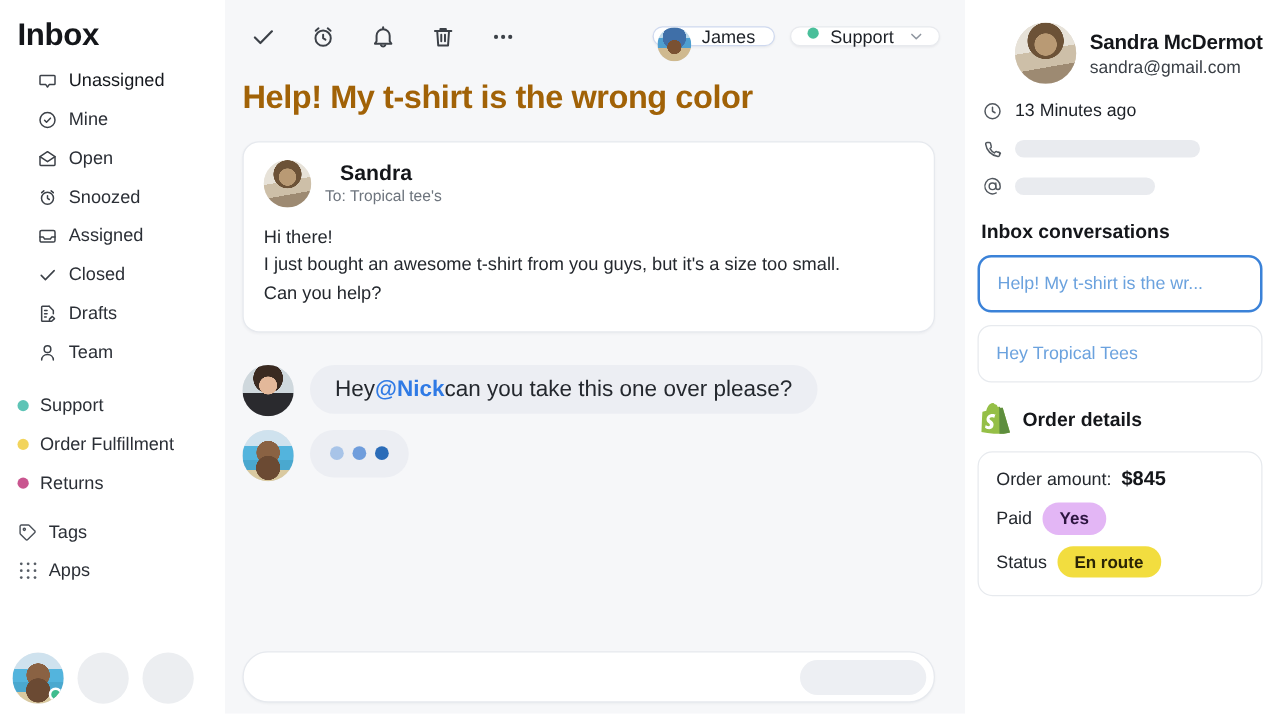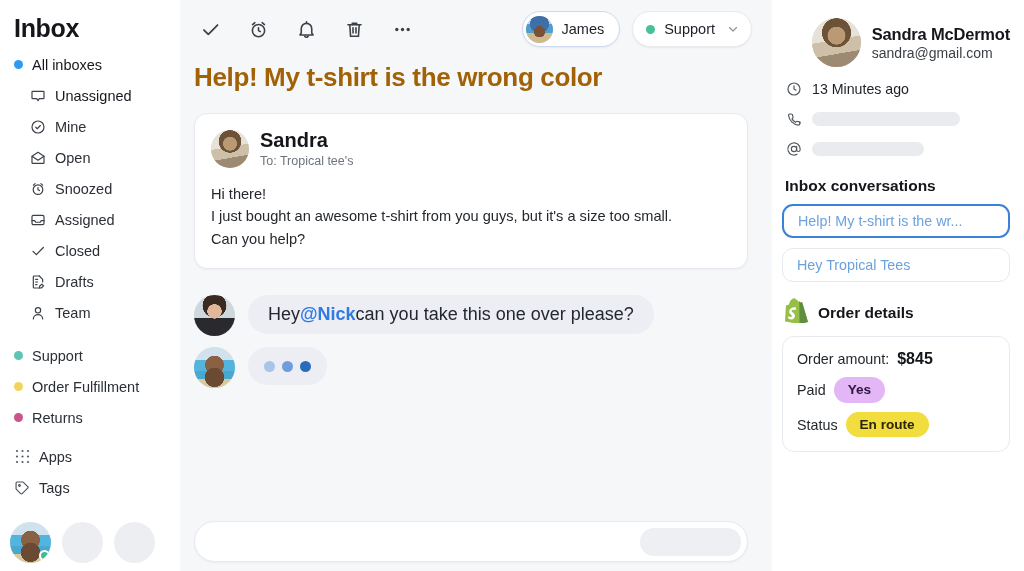--- a/index.html
+++ b/index.html
@@ -123,24 +123,24 @@
   }
   .tb-icon {
     width: 32px; height: 32px;
     display: flex; align-items: center; justify-content: center;
     margin-right: 16px;
     cursor: pointer;
     color: #3c4148;
   }
   .tb-spacer { flex: 1 1 auto; }
   .pill {
-    height: 36px;
+    height: 16px;
     border-radius: 18px;
     background: #ffffff;
-    display: flex; align-items: center;
+    display: flex; 
     padding: 0 14px 0 3px;
     gap: 8px;
     cursor: pointer;
     border: 1px solid #e8eaee;
     box-shadow: 0 1px 2px rgba(20,25,40,0.06);
   }
   .pill.assignee { border-color: #cfd9ef; padding-right: 15px; }
   .pill.team { padding: 0 11px 0 13px; gap: 9px; }
   .pill-av {
     width: 27px; height: 27px; border-radius: 50%;
@@ -163,21 +163,21 @@
   .msg-card {
     background: #ffffff;
     border: 1px solid #e6e9ee;
     border-radius: 13px;
     padding: 14px 16px 18px 16px;
     box-shadow: 0 1px 2px rgba(25,30,50,0.04);
     max-width: 560px;
   }
   .msg-head { display: flex; align-items: center; gap: 11px; margin-bottom: 12px; }
   .msg-av { width: 38px; height: 38px; border-radius: 50%; overflow:hidden; position:relative; flex:0 0 38px; background:#e8e6e0;}
-  .msg-from { font-size: 20px; font-weight: bold; color: #14161a; line-height: 1.25; }
+  .msg-from { font-size: 17px; font-weight: bold; color: #14161a; line-height: 1.25; margin-left: 12px; }
   .msg-to { font-size: 12.5px; color: #6d747d; line-height: 1.4; }
   .msg-body p { font-size: 14.6px; color: #24282e; line-height: 1.55; }
 
   .reply-row { display: flex; align-items: flex-start; gap: 13px; margin-top: 26px; }
   .reply-av { width: 41px; height: 41px; border-radius: 50%; overflow:hidden; position:relative; flex:0 0 41px; background:#dfe3e8; }
   .bubble {
     background: #eceef3;
     border-radius: 21px;
     padding: 9px 20px;
     font-size: 18px;
@@ -236,21 +236,21 @@
   .meta-text { font-size: 14.2px; color: #1d2127; font-weight: 500; }
   .meta-bar { height: 14px; border-radius: 8px; background: #e9ebef; }
   .meta-bar.w1 { width: 148px; }
   .meta-bar.w2 { width: 112px; }
 
   .sec-title {
     font-size: 15.5px; font-weight: bold; color: #14161a;
     margin: 20px 0 9px 3px;
   }
   .conv {
-    height: 34px;
+    height: 46px;
     border-radius: 11px;
     border: 1px solid #e7eaee;
     display: flex; align-items: center;
     padding: 0 14px;
     margin-bottom: 10px;
     cursor: pointer;
     background: #fff;
   }
   .conv.active { border: 2px solid #3b82d8; }
   .conv-text { font-size: 14.3px; color: #6ba2de; white-space: nowrap; overflow: hidden; }
@@ -278,24 +278,20 @@
   .tag.status { background: #f2dd3f; color: #2b2506; }
 </style>
 </head>
 <body>
 
 <div class="app">
 
   <aside class="sidebar">
     <div class="sidebar-title">Inbox</div>
 
-    <div class="nav-item">
-      <span class="dot" style="background:#2f9bf0;"></span>
-      <span class="nav-label dark">All inboxes</span>
-    </div>
 
     <div class="nav-item indent">
       <span class="ico">
         <svg width="16" height="16" viewBox="0 0 24 24" fill="none" stroke="#3c4148" stroke-width="1.8" stroke-linecap="round" stroke-linejoin="round">
             <path d="M20 5H4a1 1 0 0 0-1 1v9a1 1 0 0 0 1 1h6l2 3 2-3h6a1 1 0 0 0 1-1V6a1 1 0 0 0-1-1z"></path>
           </svg>
       </span>
       <span class="nav-label dark">Unassigned</span>
     </div>
 
@@ -380,46 +376,46 @@
     <div class="nav-item">
       <span class="dot" style="background:#f2d45c;"></span>
       <span class="nav-label">Order Fulfillment</span>
     </div>
     <div class="nav-item">
       <span class="dot" style="background:#c9558f;"></span>
       <span class="nav-label">Returns</span>
     </div>
 
     <div class="nav-gap-sm"></div>
+
+    <div class="nav-item">
+      <span class="ico">
+        <svg width="16" height="16" viewBox="0 0 24 24" fill="none" stroke="#4c525a" stroke-width="1.7" stroke-linecap="round" stroke-linejoin="round">
+            <path d="M20.5 12.3l-8.2 8.2a1.6 1.6 0 0 1-2.3 0l-6.4-6.4a1.6 1.6 0 0 1-.5-1.1V4.6A1.6 1.6 0 0 1 4.7 3h8.4c.4 0 .8.2 1.1.5l6.3 6.3a1.6 1.6 0 0 1 0 2.5z"></path>
+            <circle cx="8.2" cy="8.2" r="1.3"></circle>
+          </svg>
+      </span>
+      <span class="nav-label">Tags</span>
+    </div>
 
     <div class="nav-item">
       <span class="ico">
         <svg width="15" height="15" viewBox="0 0 15 15" fill="#565c64">
           <circle cx="2" cy="2" r="1.1"></circle>
             <circle cx="7.5" cy="2" r="1.1"></circle>
             <circle cx="13" cy="2" r="1.1"></circle>
           <circle cx="2" cy="7.5" r="1.1"></circle>
             <circle cx="7.5" cy="7.5" r="1.1"></circle>
             <circle cx="13" cy="7.5" r="1.1"></circle>
           <circle cx="2" cy="13" r="1.1"></circle>
             <circle cx="7.5" cy="13" r="1.1"></circle>
             <circle cx="13" cy="13" r="1.1"></circle>
         </svg>
       </span>
       <span class="nav-label">Apps</span>
-    </div>
-
-    <div class="nav-item">
-      <span class="ico">
-        <svg width="16" height="16" viewBox="0 0 24 24" fill="none" stroke="#4c525a" stroke-width="1.7" stroke-linecap="round" stroke-linejoin="round">
-            <path d="M20.5 12.3l-8.2 8.2a1.6 1.6 0 0 1-2.3 0l-6.4-6.4a1.6 1.6 0 0 1-.5-1.1V4.6A1.6 1.6 0 0 1 4.7 3h8.4c.4 0 .8.2 1.1.5l6.3 6.3a1.6 1.6 0 0 1 0 2.5z"></path>
-            <circle cx="8.2" cy="8.2" r="1.3"></circle>
-          </svg>
-      </span>
-      <span class="nav-label">Tags</span>
     </div>
 
     <div class="avatar-row">
       <div class="av">
         <span class="ph-nick"></span>
         <span class="badge-on"></span>
       </div>
       <div class="av empty"></div>
       <div class="av empty"></div>
     </div>

